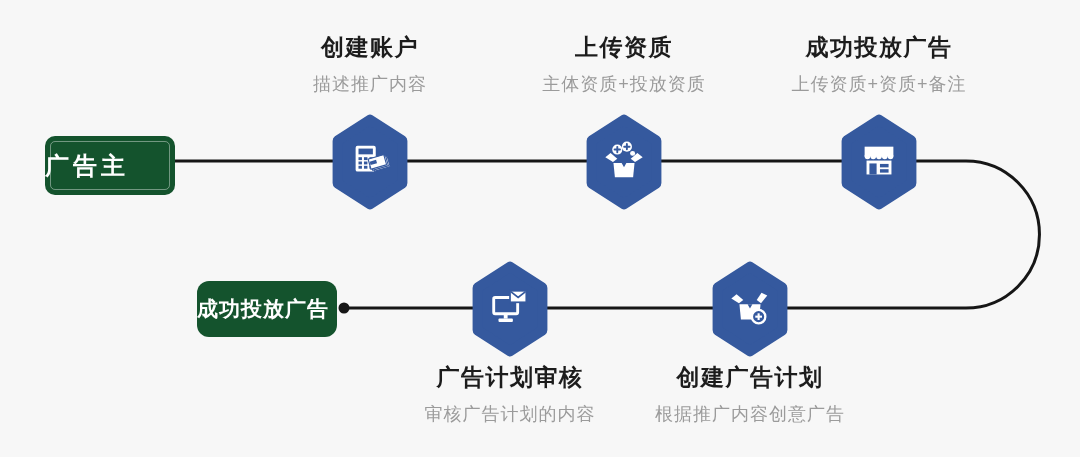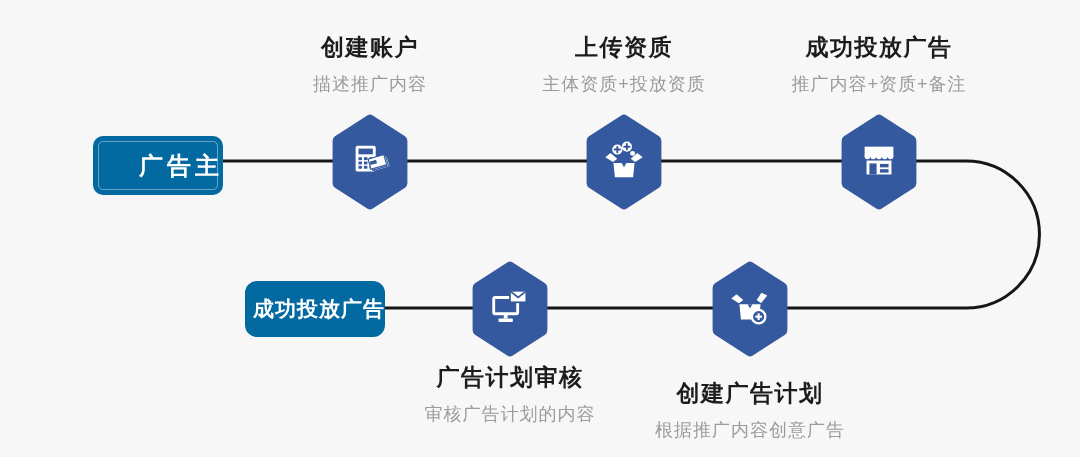--- a/index.html
+++ b/index.html
@@ -12,24 +12,24 @@
     width:1080px;height:457px;
     background:#f7f7f7;
     overflow:hidden;
   }
   .connector{
     position:absolute;left:0;top:0;z-index:1;
   }
   
   .node-box{
     position:absolute;z-index:3;
-    background:#0369a1;
+    background:#14532d;
     border-radius:10px;
-    display:flex;align-items:center;justify-content:flex-end;
-    color:#ffffff;font-weight:bold;margin-left:48px;
+    display:flex;align-items:center;justify-content:flex-start;
+    color:#ffffff;font-weight:bold;
   }
   .node-box.start{
     left:45px;top:136px;width:130px;height:59px;
     font-size:24px;letter-spacing:4px;
   }
   .node-box.start::after{
     content:"";position:absolute;inset:5px;
     border:1px solid rgba(255,255,255,.4);
     border-radius:5px;pointer-events:none;
   }
@@ -62,21 +62,21 @@
     letter-spacing:1.5px;line-height:30px;
   }
   .step-label .subtitle{
     margin-top:10px;
     font-size:18px;color:#9b9b9b;
     letter-spacing:1px;line-height:24px;
   }
   .lbl1{left:230px;top:32px;}
   .lbl2{left:484px;top:32px;}
   .lbl3{left:739px;top:32px;}
-  .lbl4{left:610px;top:378px;}
+  .lbl4{left:610px;top:362px;}
   .lbl5{left:370px;top:362px;}
 </style>
 </head>
 <body>
 
 <div class="canvas">
 
   <svg class="connector" width="1080" height="457" viewBox="0 0 1080 457">
     <path d="M 175 161 H 966 A 73.5 73.5 0 0 1 966 308 H 344" fill="none" stroke="#161616" stroke-width="3"></path>
     <circle cx="344" cy="308" r="5.5" fill="#161616"></circle>
@@ -191,21 +191,21 @@
   <div class="step-label lbl1">
     <div class="title">创建账户</div>
     <div class="subtitle">描述推广内容</div>
   </div>
   <div class="step-label lbl2">
     <div class="title">上传资质</div>
     <div class="subtitle">主体资质+投放资质</div>
   </div>
   <div class="step-label lbl3">
     <div class="title">成功投放广告</div>
-    <div class="subtitle">推广内容+资质+备注</div>
+    <div class="subtitle">上传资质+资质+备注</div>
   </div>
   <div class="step-label lbl4">
     <div class="title">创建广告计划</div>
     <div class="subtitle">根据推广内容创意广告</div>
   </div>
   <div class="step-label lbl5">
     <div class="title">广告计划审核</div>
     <div class="subtitle">审核广告计划的内容</div>
   </div>
 

